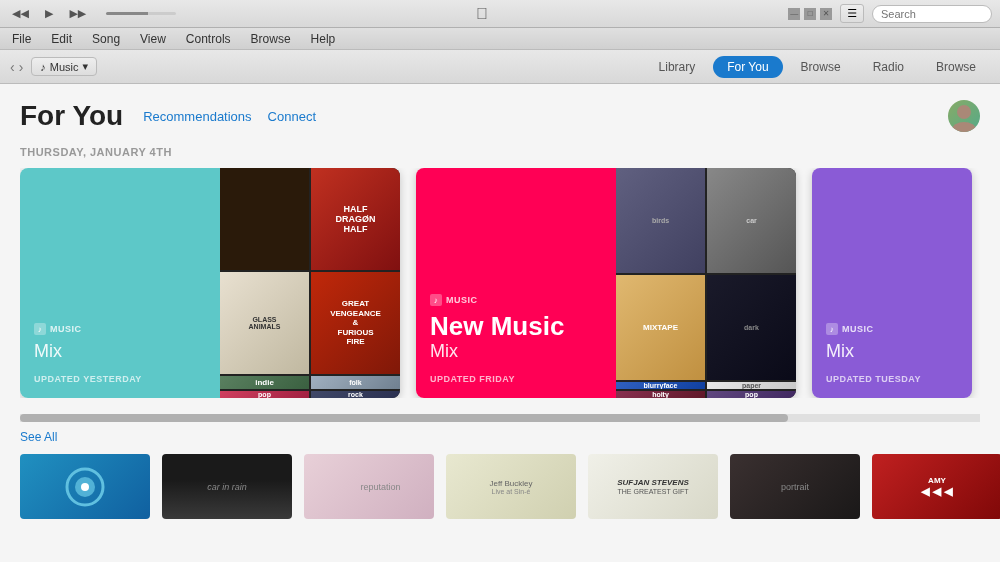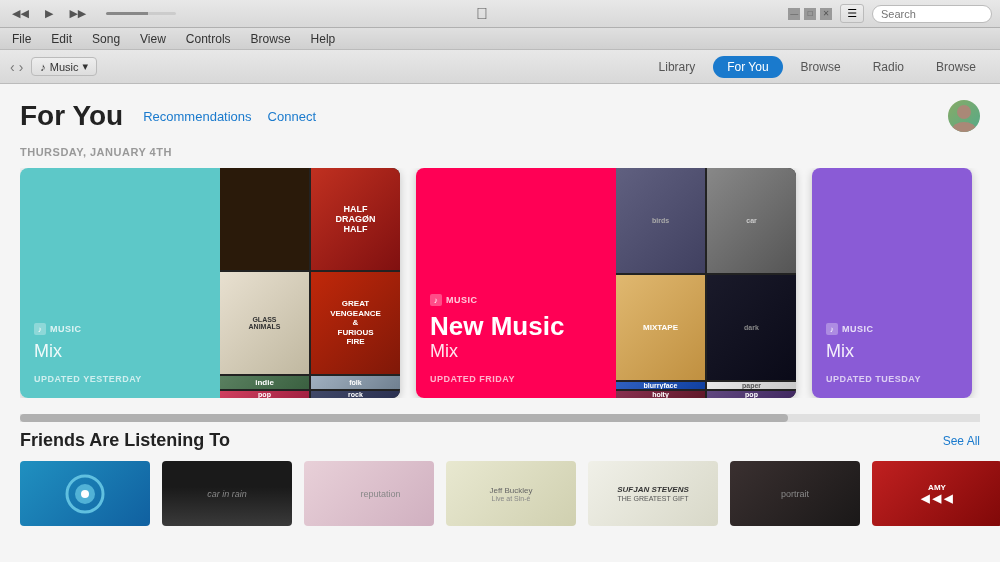--- a/index.html
+++ b/index.html
@@ -522,21 +522,20 @@
       </div>
     </div>
 
   </div>
 
   <div class="scroll-track">
     <div class="scroll-thumb"></div>
   </div>
 
   <div class="section-header">
-    <span class="section-title">Friends Are Listening To</span>
     <span class="see-all">See All</span>
   </div>
 
   <div class="friends-row">
     <div class="friend-card" style="background: linear-gradient(135deg, #2090c0, #1060a0); display:flex; align-items:center; justify-content:center;">
       <svg width="40" height="40" viewBox="0 0 40 40">
         <circle cx="20" cy="20" r="18" fill="none" stroke="#60c0e0" stroke-width="3"></circle>
         <circle cx="20" cy="20" r="10" fill="#60c0e0" opacity="0.8"></circle>
         <circle cx="20" cy="20" r="4" fill="white"></circle>
       </svg>

